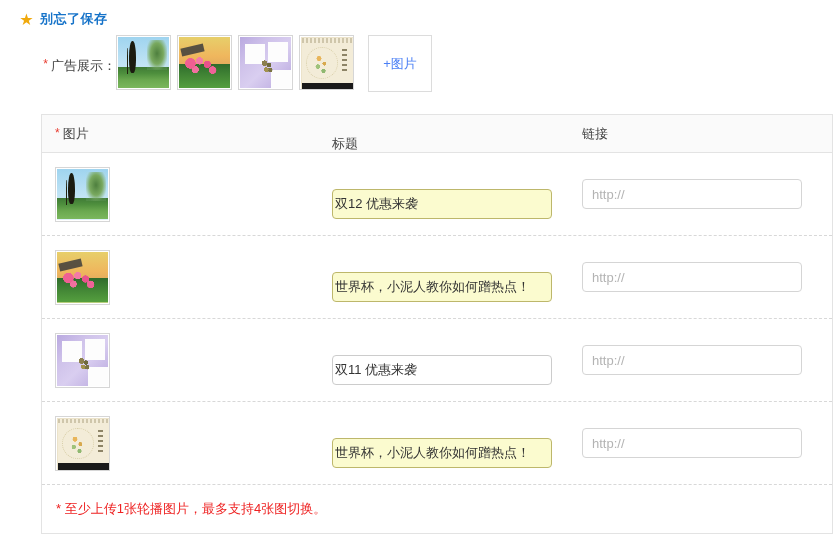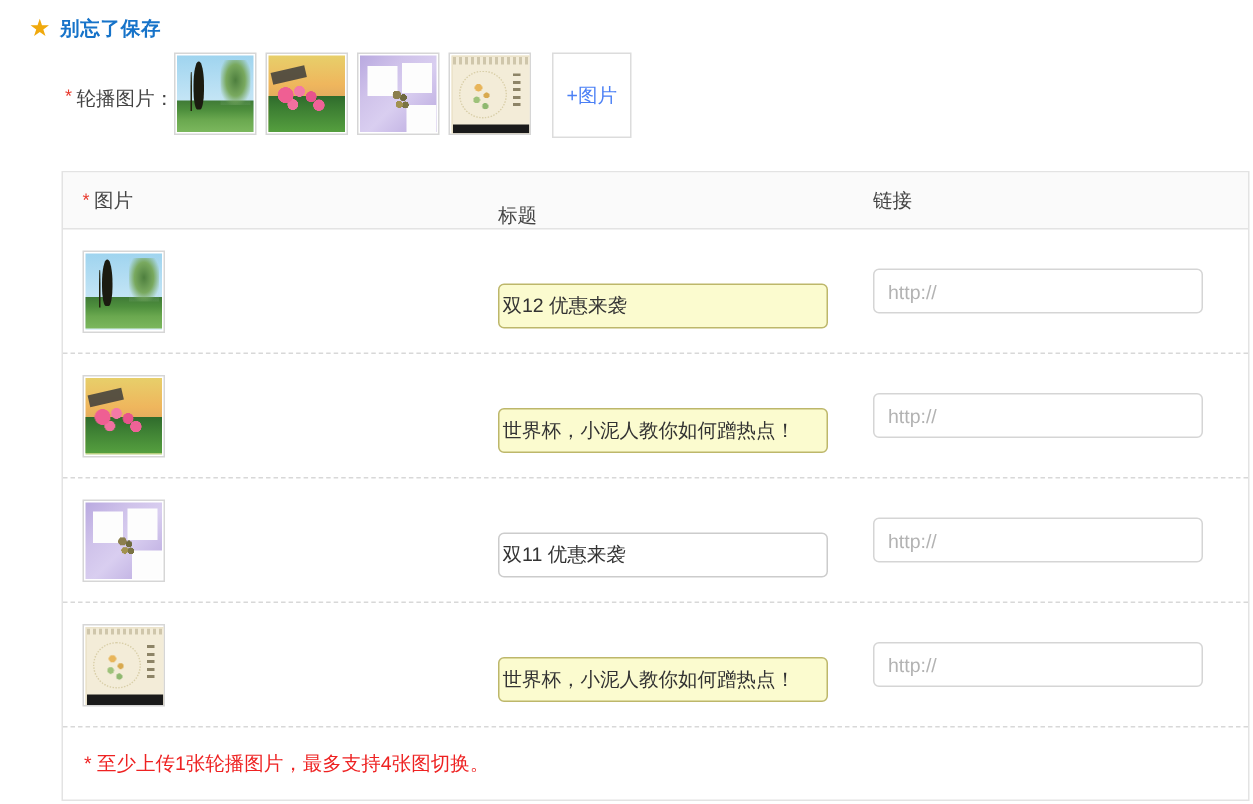--- a/index.html
+++ b/index.html
@@ -84,21 +84,21 @@
     position: relative;
   }
   .thumb-img {
     width: 100%;
     height: 100%;
     display: block;
     position: relative;
     overflow: hidden;
   }
   .add-pic-box {
-    width: 53px;
+    width: 64px;
     height: 57px;
     border: 1px solid #dcdcdc;
     background: #ffffff;
     display: flex;
     align-items: center;
     justify-content: center;
     color: #4a7ff5;
     font-size: 13px;
     margin-left: 8px;
     box-sizing: border-box;
@@ -341,21 +341,21 @@
 <body>
 
 <div class="section-title">
   <span class="star-icon">★</span>
   <span class="section-title-text">别忘了保存</span>
 </div>
 
 <div class="upload-row">
   <div class="upload-label">
     <span class="req-star">*</span>
-    <span>轮播图片：</span>
+    <span>广告展示：</span>
   </div>
   <div class="upload-thumbs">
     <div class="thumb-box">
       <div class="thumb-img art-tree"></div>
     </div>
     <div class="thumb-box">
       <div class="thumb-img art-flowers"></div>
     </div>
     <div class="thumb-box">
       <div class="thumb-img art-frame"></div>

